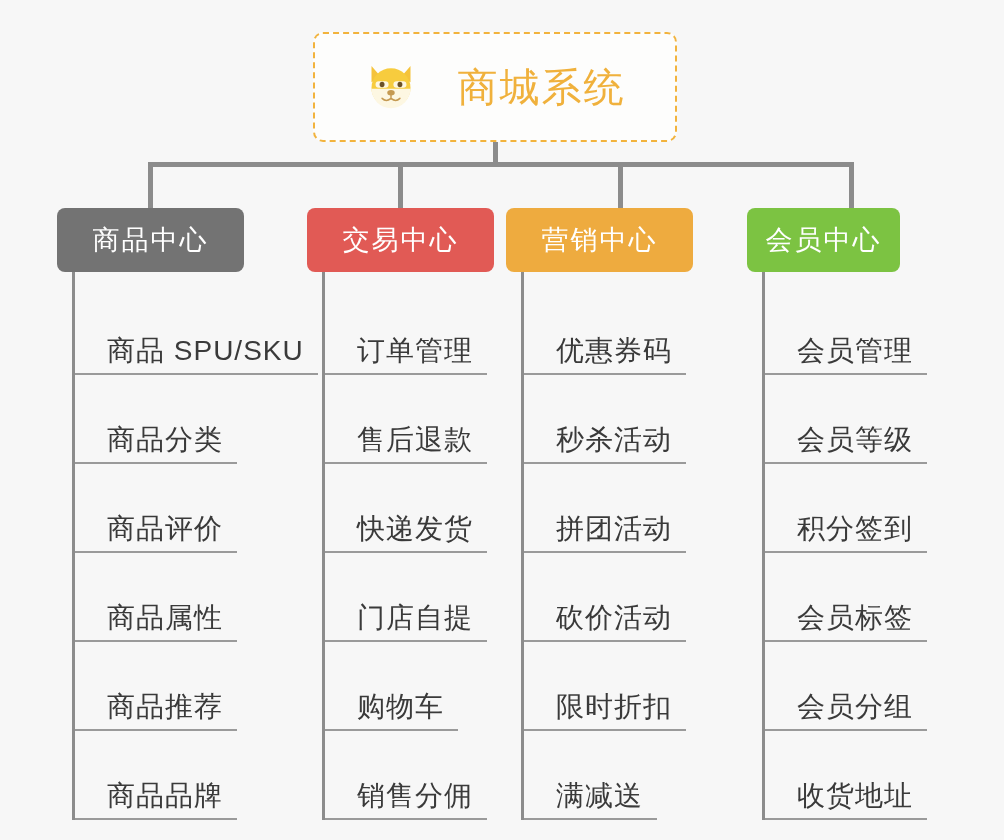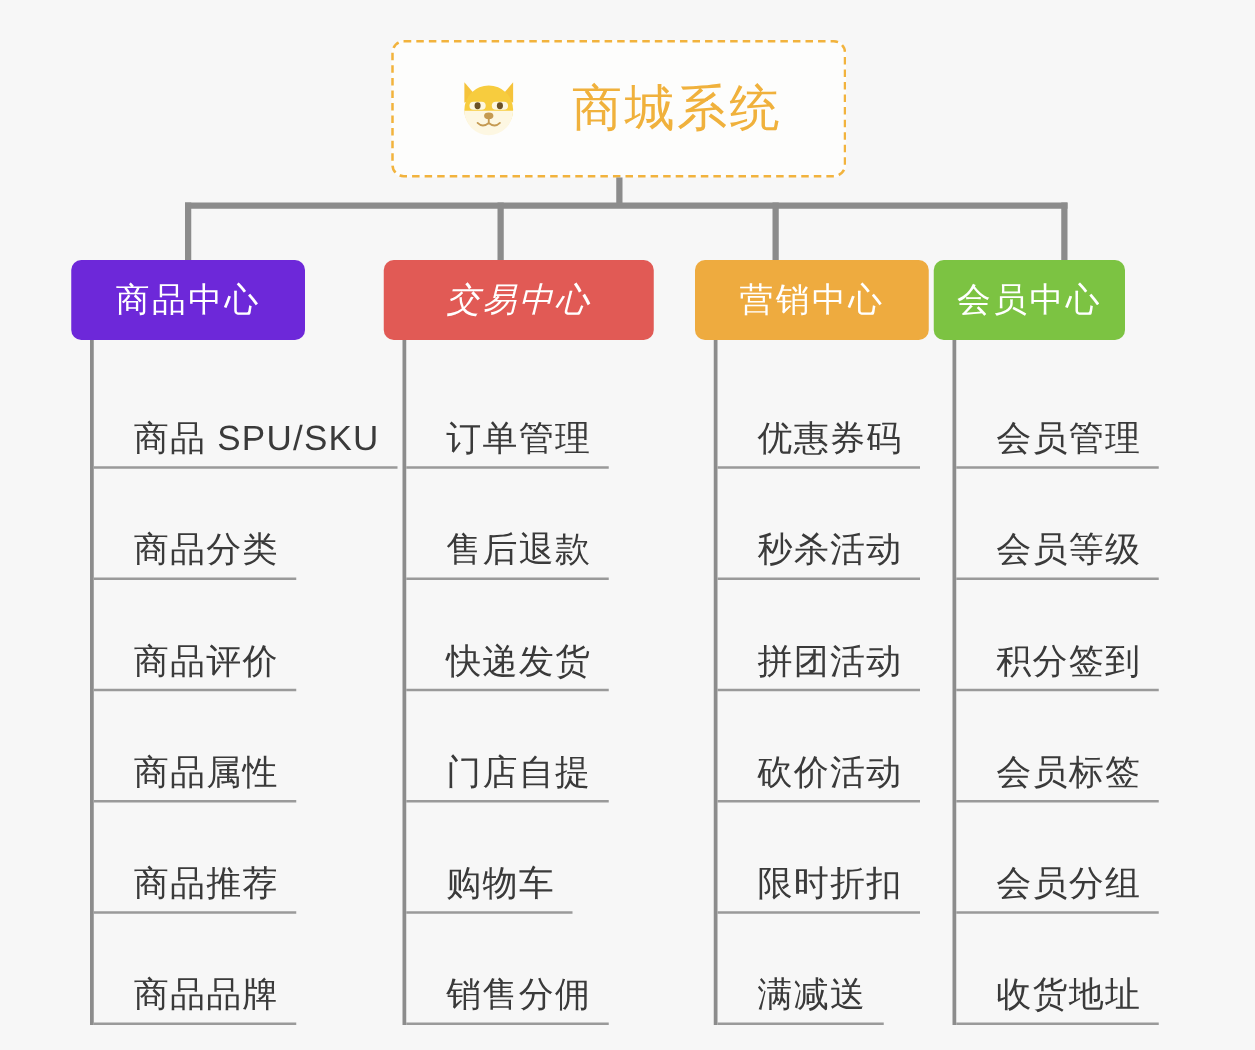--- a/index.html
+++ b/index.html
@@ -62,36 +62,36 @@
   .conn-h { height: 4px; }
 
   
   .column {
     position: absolute;
     top: 208px;
     width: 230px;
   }
   .col-0 { left: 57px; }
   .col-1 { left: 307px; }
-  .col-2 { left: 556px; }
+  .col-2 { left: 506px; }
   .col-3 { left: 747px; }
 
   .cat-box {
     height: 64px;
     border-radius: 8px;
     display: flex;
     align-items: center;
     justify-content: center;
     color: #ffffff;
     font-size: 27px;
     letter-spacing: 2px;
     box-sizing: border-box;
   }
-  .cat-0 { width: 187px; background: #6d28d9; }
-  .cat-1 { width: 216px; background: #e15a55; font-style: italic; }
+  .cat-0 { width: 187px; background: #737373; }
+  .cat-1 { width: 187px; background: #e15a55; }
   .cat-2 { width: 187px; background: #eeab3f; }
   .cat-3 { width: 153px; background: #7cc342; }
 
   
   .leaf-list {
     position: relative;
     margin-left: 15px;
     padding-top: 14px;
     border-left: 3px solid #8c8c8c;
     width: 215px;

